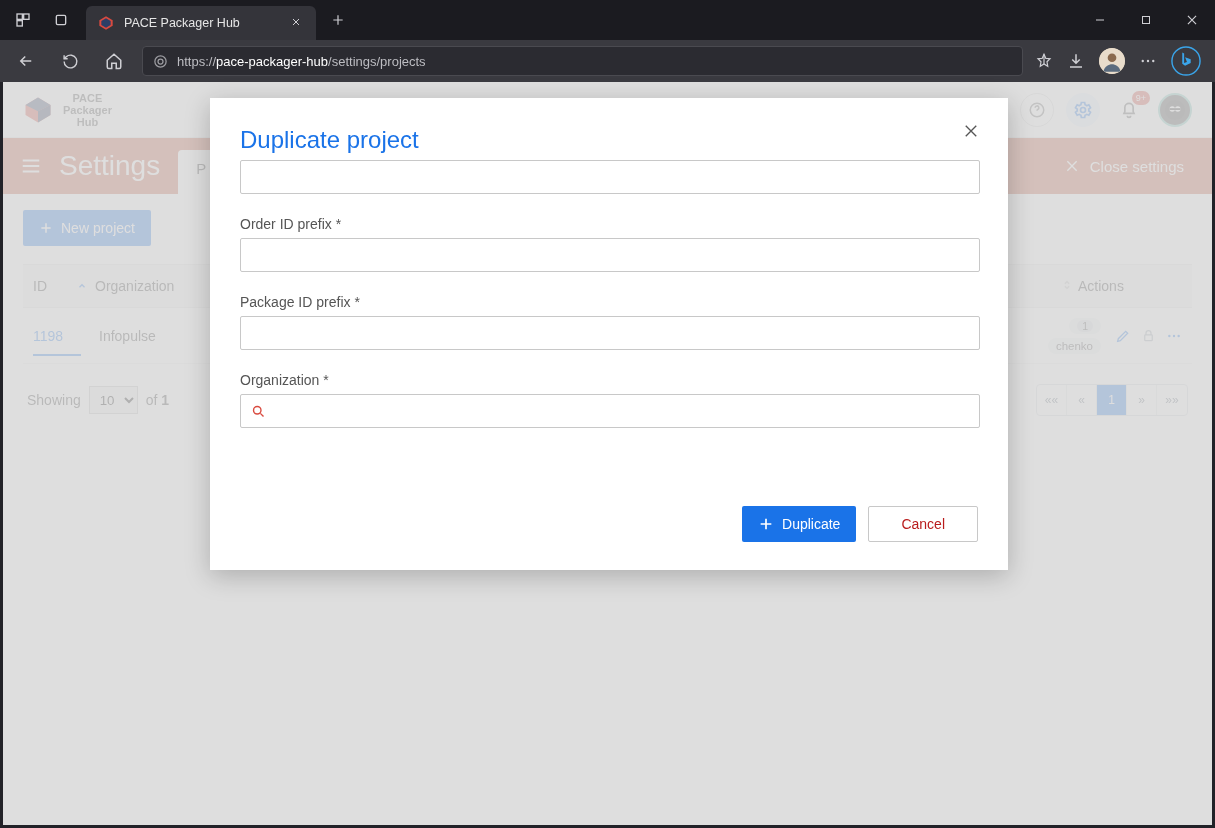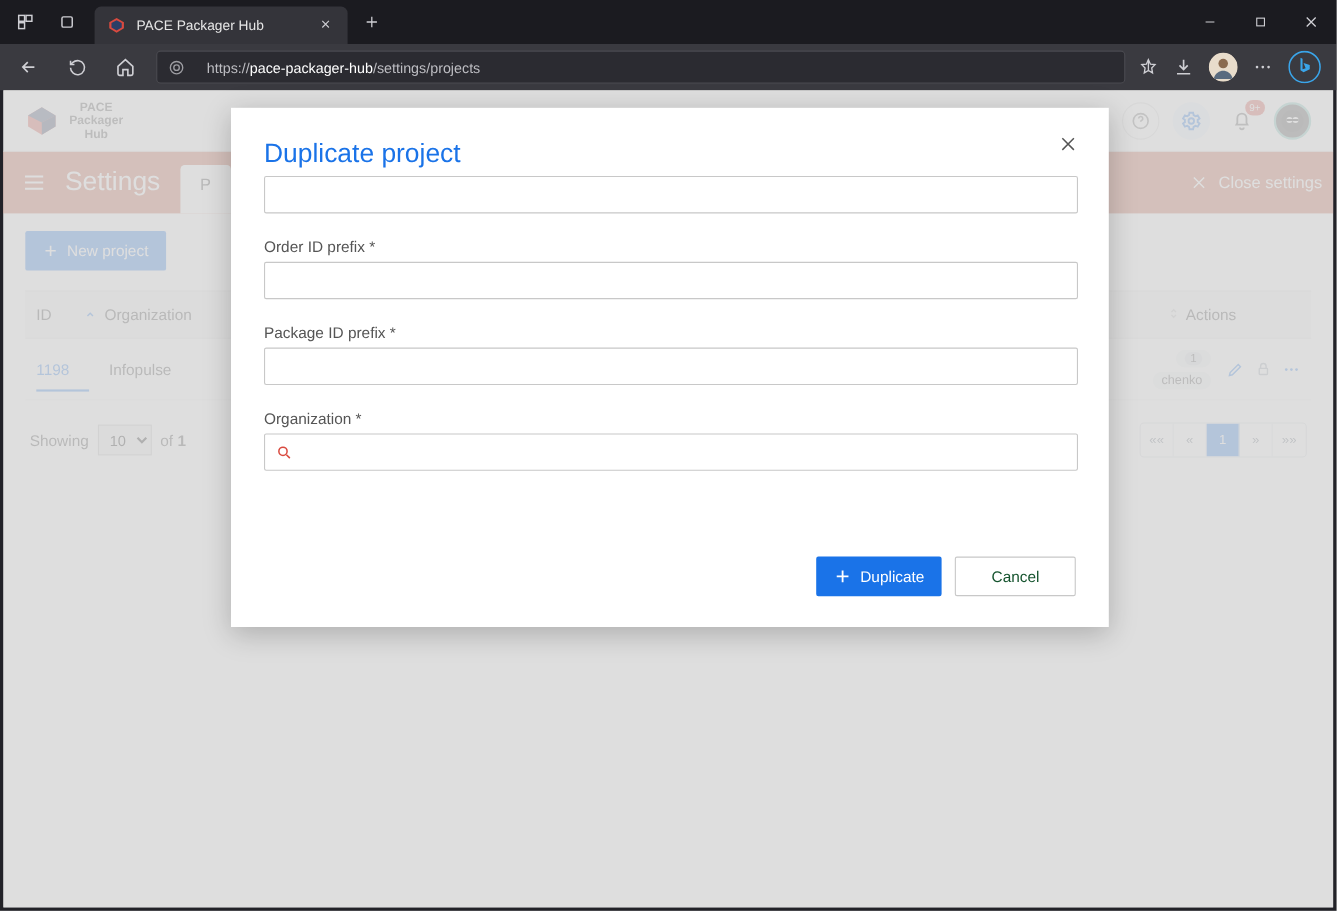--- a/index.html
+++ b/index.html
@@ -12,21 +12,21 @@
   .tab { margin-left:16px; height:34px; margin-top:6px; background:#34343a; border-radius:6px 6px 0 0; display:flex; align-items:center; padding:0 12px; gap:10px; min-width:230px; }
   .tab .favicon { width:16px; height:16px; }
   .tab .title { color:#e6e6e6; font-size:12.5px; flex:1; white-space:nowrap; overflow:hidden; text-overflow:ellipsis; }
   .tab .close { width:14px; height:14px; color:#cfcfd4; }
   .newtab { margin-left:8px; color:#cfcfd4; width:28px; display:flex; align-items:center; justify-content:center; }
   .win-controls { margin-left:auto; display:flex; }
   .win-controls .btn { width:46px; height:40px; display:flex; align-items:center; justify-content:center; color:#cfcfd4; }
 
   .addr-bar { height:42px; background:#3a3a40; display:flex; align-items:center; padding:0 10px; gap:12px; }
   .addr-bar .nav-btn { width:32px; height:32px; display:flex; align-items:center; justify-content:center; color:#cfcfd4; border-radius:4px; }
-  .url-box { flex:1; height:30px; background:#2b2b31; border:1px solid #4a4a50; border-radius:4px; display:flex; align-items:center; padding:0 10px; gap:20px; }
+  .url-box { flex:1; height:30px; background:#2b2b31; border:1px solid #4a4a50; border-radius:4px; display:flex; align-items:center; padding:0 10px; gap:9px; }
   .url-box .lock { color:#9d9da2; }
   .url-box .url { color:#bdbdc2; font-size:13px; }
   .url-box .url .host { color:#ffffff; }
   .addr-right { display:flex; align-items:center; gap:14px; color:#cfcfd4; padding-right:4px; }
   .avatar-sm { width:26px; height:26px; border-radius:50%; background:#e3d4c0; display:flex; align-items:center; justify-content:center; overflow:hidden; }
   .bing-circle { width:30px; height:30px; border-radius:50%; display:flex; align-items:center; justify-content:center; }
   .app-inner { position:absolute; inset:0; background:#ffffff; margin:0; }
 
   .app-header { height:56px; display:flex; align-items:center; padding:0 20px; border-bottom:1px solid #e5e5e5; }
   .brand { display:flex; align-items:center; gap:10px; }
@@ -34,24 +34,24 @@
   .brand .text { font-size:11px; line-height:12px; color:#4b4b4b; font-weight:600;text-align:center; }
   .hdr-right { margin-left:auto; display:flex; align-items:center; gap:12px; }
   .hdr-right .rbtn { width:34px; height:34px; border:1px solid #d9d9d9; border-radius:50%; display:flex; align-items:center; justify-content:center; color:#6b6b6b; }
   .hdr-right .rbtn.active { background:#e8f0fb; border-color:#e8f0fb; color:#1a73e8; }
   .hdr-right .bell { position:relative; width:34px; height:34px; display:flex; align-items:center; justify-content:center; color:#555; }
   .bell .badge { position:absolute; top:-2px; right:-4px; background:#d94a3f; color:#fff; font-size:9px; border-radius:8px; padding:0 4px; height:14px; display:flex; align-items:center; }
   .hdr-right .user-ava { width:34px; height:34px; border-radius:50%; background:#444; border:2px solid #7bc6ba; display:flex; align-items:center; justify-content:center; }
 
   .settings-bar { height:56px; background:#c55a3d; display:flex; align-items:center; color:#fff; }
   .settings-bar .menu-icn { width:56px; display:flex; justify-content:center; color:#fff; }
-  .settings-bar .title { font-size:24px; font-weight:400; }
+  .settings-bar .title { font-size:28px; font-weight:400; }
   .settings-bar .tabs { margin-left:18px; height:100%; display:flex; align-items:flex-end; }
   .settings-bar .tabchip { background:#fff; color:#333; height:44px; border-radius:4px 4px 0 0; padding:10px 18px 0; font-size:15px; margin-top:12px; }
-  .settings-bar .close-set { margin-left:auto; display:flex; align-items:center; gap:10px; padding-right:10px; font-size:15px; cursor:pointer;justify-content:flex-end; }
+  .settings-bar .close-set { margin-left:auto; display:flex; align-items:center; gap:10px; padding-right:28px; font-size:15px; cursor:pointer;justify-content:flex-end; }
 
   .content { padding:16px 20px; }
   .toolbar-row { display:flex; align-items:center; gap:12px; }
   .btn-primary { background:#1a73e8; color:#fff; border:none; height:36px; padding:0 16px; display:inline-flex; align-items:center; gap:8px; font-size:14px; border-radius:2px; cursor:pointer; }
   .toolbar-row .right { margin-left:auto; display:flex; align-items:center; gap:10px; }
   .chip { height:32px; border:1px solid #cfcfcf; border-radius:4px; display:flex; align-items:center; padding:0 8px; gap:8px; font-size:13px; color:#444; }
   .chip .x { color:#888; }
   .sq { width:36px; height:36px; border:1px solid #cfcfcf; border-radius:4px; display:flex; align-items:center; justify-content:center; color:#666; }
 
   .table-head { margin-top:18px; height:44px; background:#f1f1f1; border-top:1px solid #e3e3e3; border-bottom:1px solid #e3e3e3; display:flex; align-items:center; padding:0 10px; color:#333; font-size:14px; }
@@ -80,21 +80,21 @@
   .dim { position:absolute; top:82px; left:3px; right:3px; bottom:3px; background:rgba(215,215,215,0.82); }
 
   .modal { position:absolute; top:98px; left:210px; width:798px; background:#fff; box-shadow:0 6px 24px rgba(0,0,0,0.22); padding:28px 30px; }
   .modal-title { color:#1a73e8; font-size:24px; font-weight:400; }
   .modal-close { position:absolute; top:24px; right:22px; width:24px; height:24px; color:#555; cursor:pointer; }
   .field-lbl { margin-top:22px; font-size:14px; color:#555; }
   .field-inp { margin-top:6px; width:740px; height:34px; border:1px solid #c8c8c8; border-radius:2px; padding:0 10px; font-size:14px; }
   .search-inp { display:flex; align-items:center; margin-top:6px; width:740px; height:34px; border:1px solid #c8c8c8; border-radius:2px; padding:0 10px; gap:8px; }
   .search-inp .sicon { color:#d94a3f; }
   .modal-actions { margin-top:78px; display:flex; justify-content:flex-end; gap:12px; }
-  .btn-outline { background:#fff; border:1px solid #c8c8c8; height:36px; padding:0 32px; color:#14532d; font-size:14px; border-radius:2px; cursor:pointer; }
+  .btn-outline { background:#fff; border:1px solid #c8c8c8; height:36px; padding:0 32px; color:#b91c1c; font-size:14px; border-radius:2px; cursor:pointer; }
 
   svg { display:block; }
 </style>
 </head>
 <body>
 
 <div class="win-bar">
   <div class="left-icons">
     <div class="ico">
       <svg width="16" height="16" viewBox="0 0 24 24" fill="none" stroke="currentColor" stroke-width="2">

